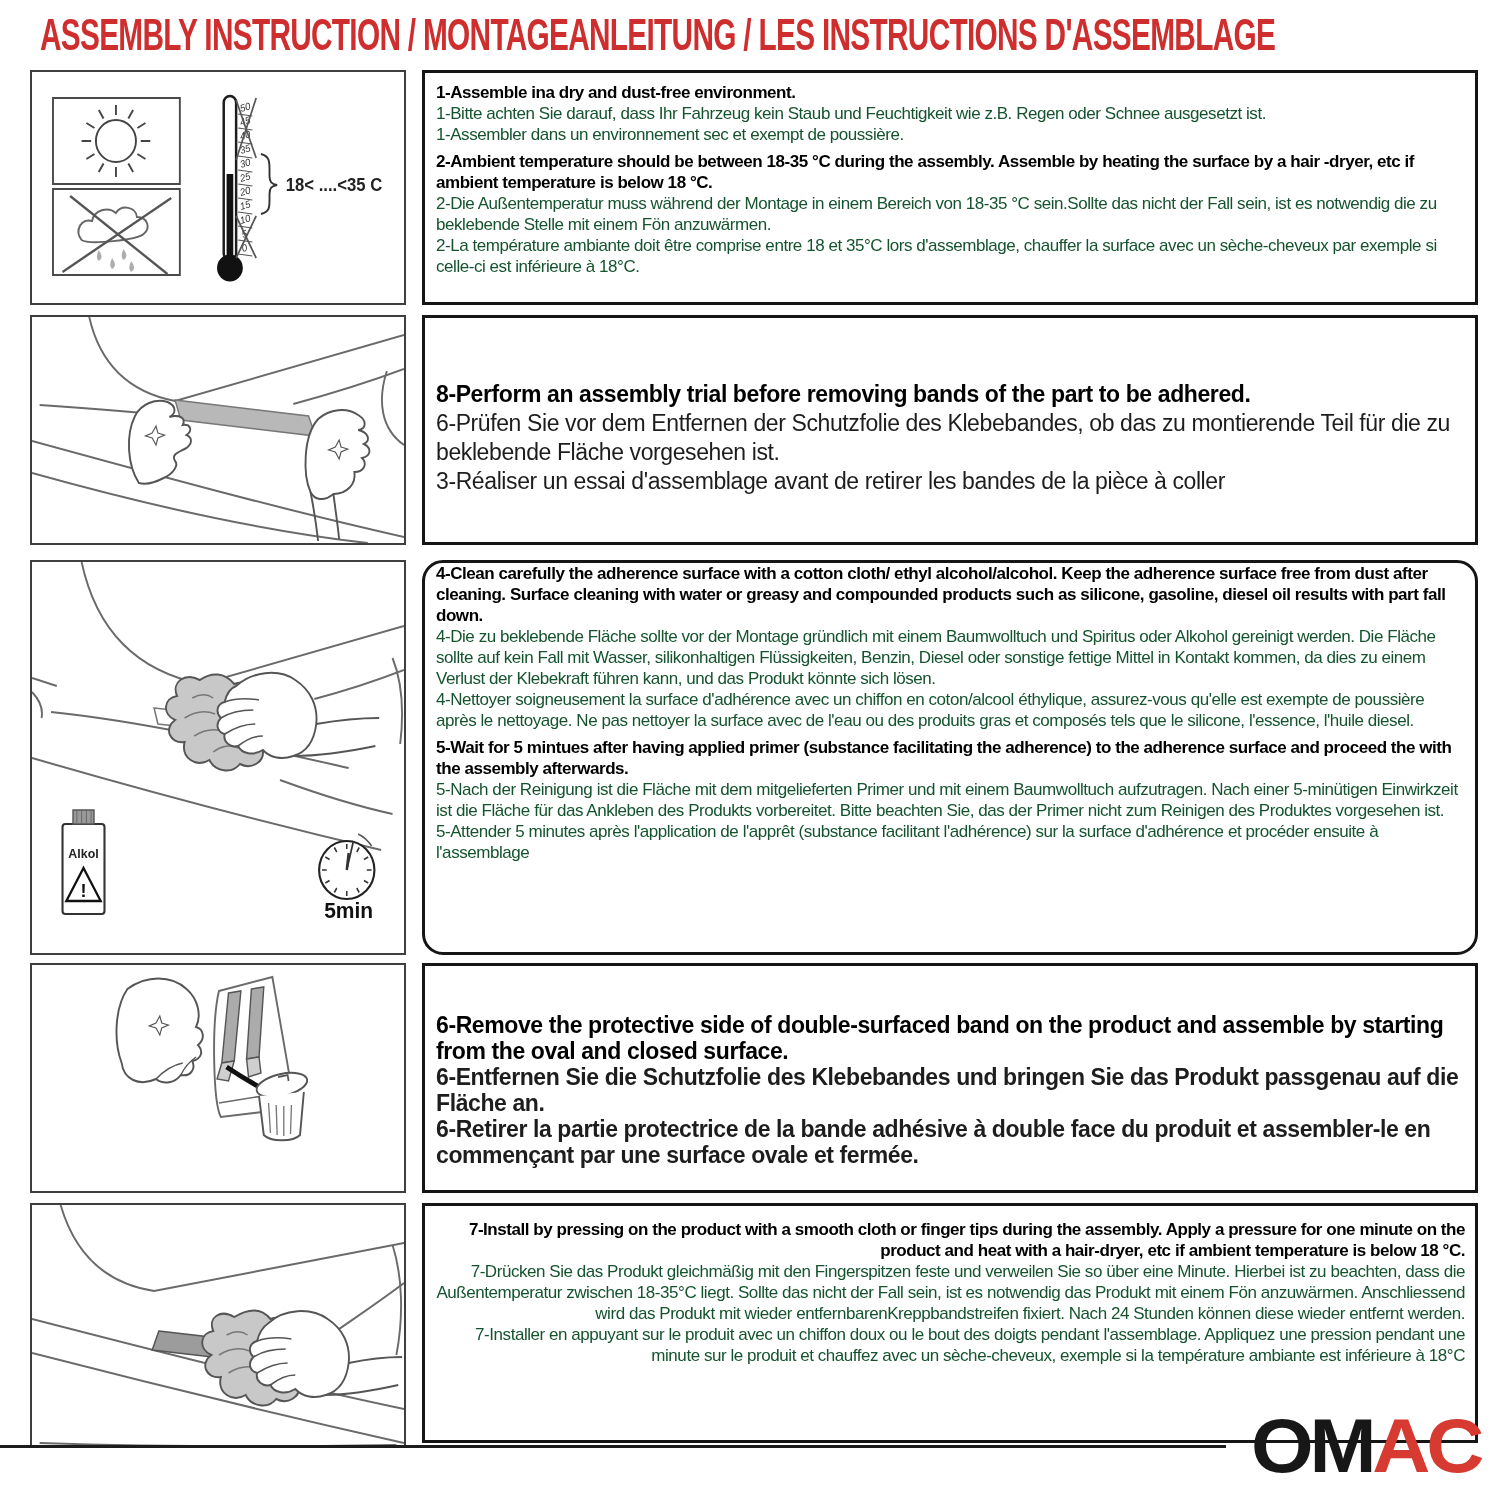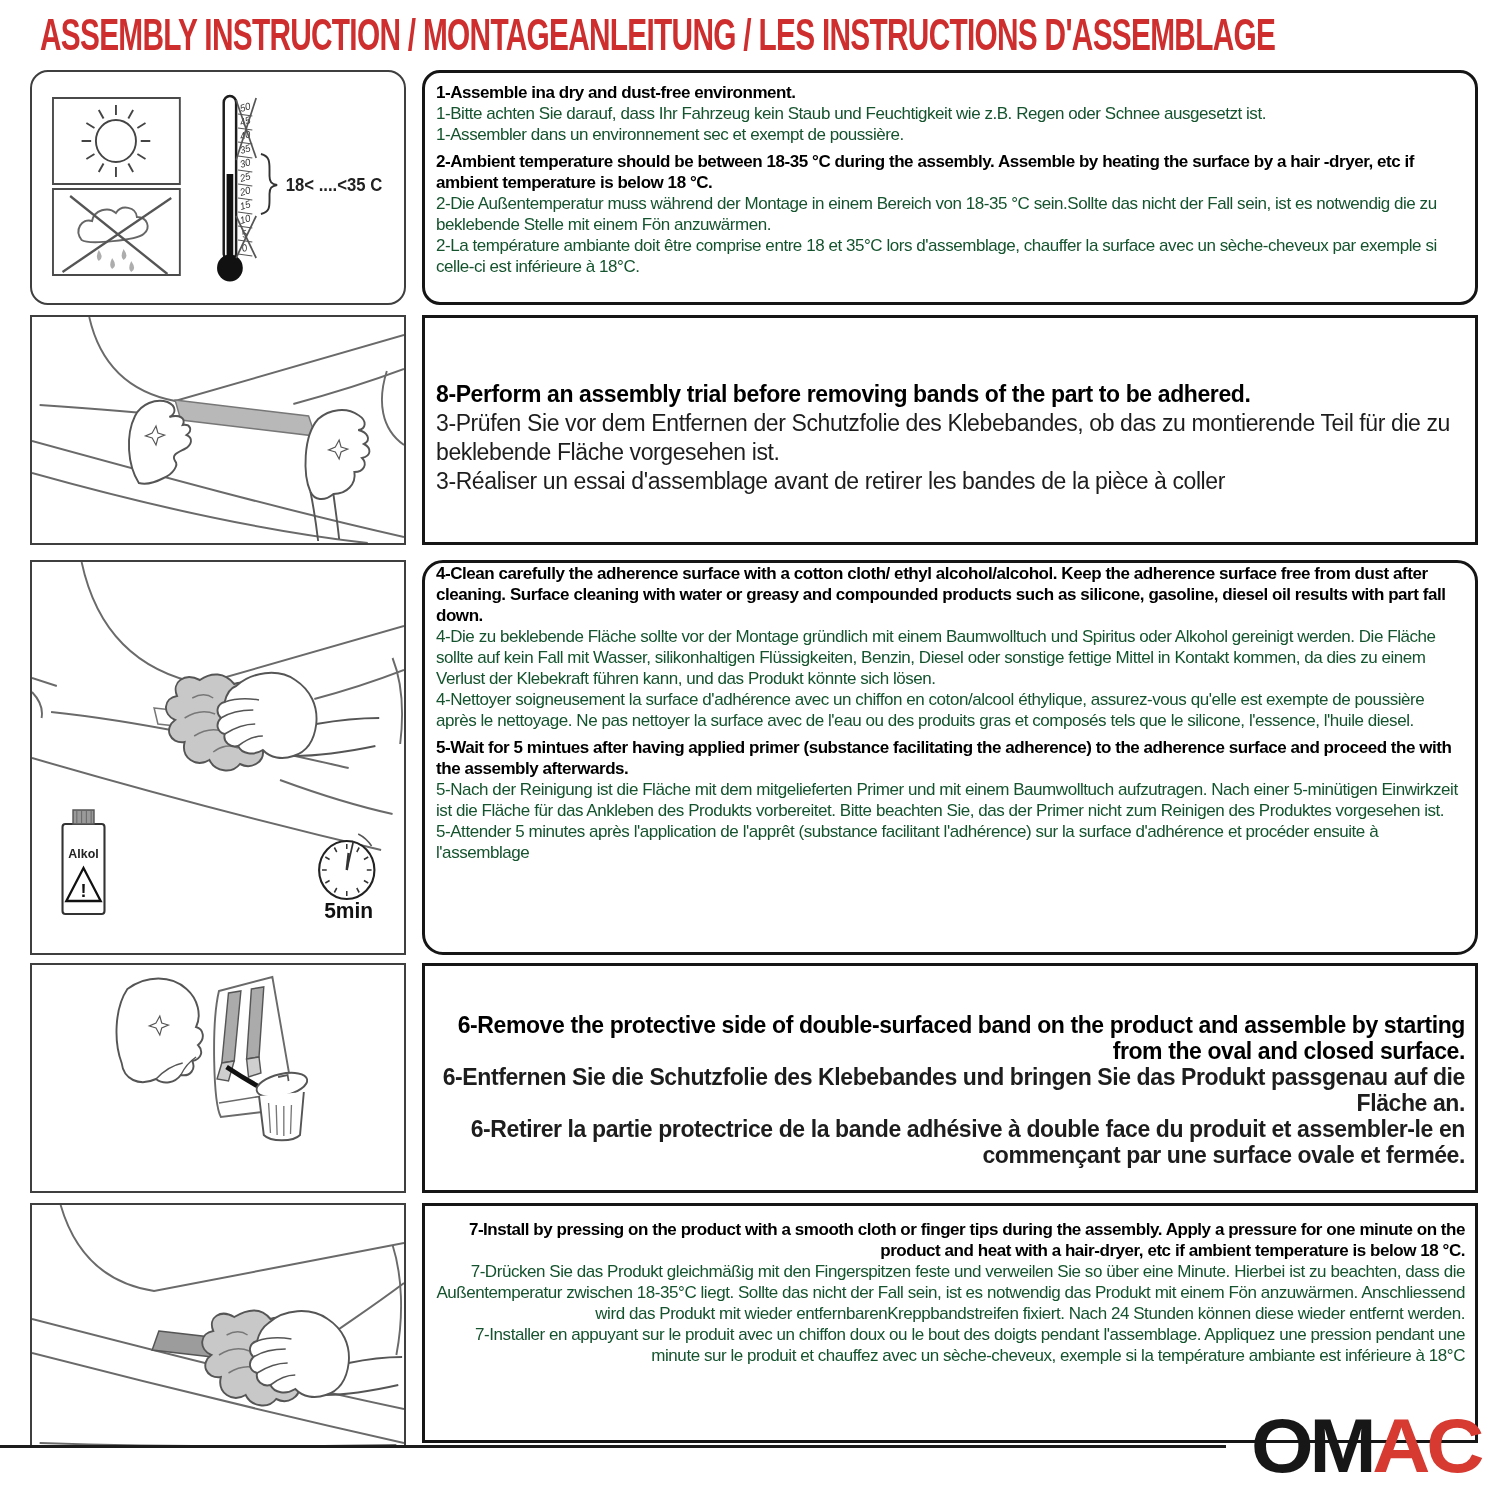--- a/index.html
+++ b/index.html
@@ -12,29 +12,29 @@
           background:#fff;box-sizing:border-box;}
   .imgbox svg{display:block;width:100%;height:100%;}
   .txtbox{position:absolute;left:422px;width:1056px;border:3px solid #151515;
           background:#fff;box-sizing:border-box;padding:8px 10px 0 11px;overflow:hidden;}
   .small p{margin:0;font-size:17px;line-height:21px;letter-spacing:-0.45px;color:#14532d;}
   .big p{margin:0;font-size:23px;letter-spacing:-0.4px;color:#1d1d1d;}
   .r2 p{line-height:29px;}
   .r4 p{line-height:26px;font-weight:bold;}
   p.b{font-weight:700;color:#000;}
   p.mt{margin-top:6px;}
-  .r1{top:70px;height:235px;border-radius:18px;}
+  .r1{top:70px;height:235px;}
   .r2{top:315px;height:230px;}
   .r3{top:560px;height:395px;}
   .r4{top:963px;height:230px;}
   .r5{top:1203px;height:245px;}
   .txtbox.r1{padding-top:9px;}
   .txtbox.r2{padding-top:62px;}
   .txtbox.r3{padding-top:0;border-radius:21px;}
-  .txtbox.r4{padding-top:46px;text-align:right;}
+  .txtbox.r4{padding-top:46px;}
   .txtbox.r5{height:240px;padding-top:13px;text-align:right;}
   .footer-rule{position:absolute;left:0;top:1445px;width:1226px;height:3px;background:#1c1c1c;}
   .logo{position:absolute;right:20px;top:1402px;font-size:76px;font-weight:700;
         letter-spacing:-4px;white-space:nowrap;transform:scale(1.06,1.0);transform-origin:right top;}
   .logo .blk{color:#171717;}
   .logo .red{color:#d63a31;}
   svg text{font-family:"Liberation Sans", sans-serif;}
 </style>
 </head>
 <body>
@@ -146,21 +146,21 @@
       <g>
         <path d="M300,102 C312,92 330,90 342,98 C352,104 350,112 342,113 C352,115 356,123 348,127 C356,131 356,139 346,141 C352,147 348,155 338,155 C340,167 330,177 316,177 C306,185 296,183 292,175 C284,158 284,119 300,102 Z" fill="#fff" stroke="#555" stroke-width="2"></path>
         <path d="M316,177 C318,192 320,204 322,222" fill="none" stroke="#555" stroke-width="2"></path>
         <path d="M292,175 C296,194 298,208 300,224" fill="none" stroke="#555" stroke-width="2"></path>
         <path d="M318,130 l4,-7 l2,7 l7,2 l-7,3 l-2,7 l-4,-7 l-7,-2 Z" fill="#fff" stroke="#555" stroke-width="1.2"></path>
       </g>
     </svg>
   </div>
   <div class="txtbox big r2">
     <p class="b">8-Perform an assembly trial before removing bands of the part to be adhered.</p>
-    <p>3-Prüfen Sie vor dem Entfernen der Schutzfolie des Klebebandes, ob das zu montierende Teil für die zu beklebende Fläche vorgesehen ist.</p>
+    <p>6-Prüfen Sie vor dem Entfernen der Schutzfolie des Klebebandes, ob das zu montierende Teil für die zu beklebende Fläche vorgesehen ist.</p>
     <p>3-Réaliser un essai d'assemblage avant de retirer les bandes de la pièce à coller</p>
   </div>
 
   <div class="imgbox r3">
     <svg viewBox="0 0 390 391" preserveAspectRatio="none">
       <g fill="none" stroke="#6a6a6a" stroke-width="2">
         <path d="M52,0 C66,62 104,108 178,122 L390,64"></path>
         <path d="M390,108 C352,122 320,131 296,137"></path>
         <path d="M0,116 L26,124"></path>
         <path d="M0,130 C8,138 12,146 10,156"></path>

